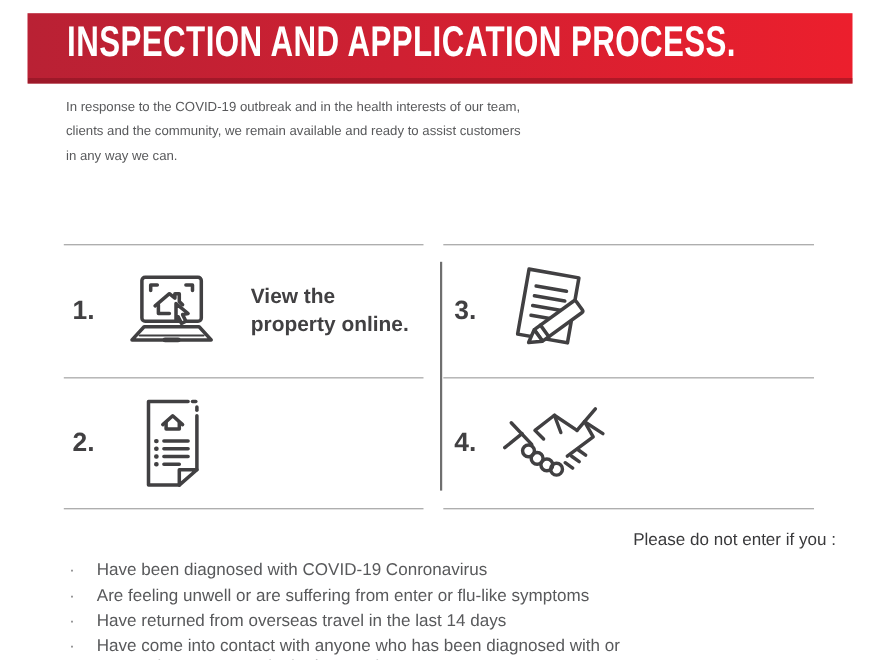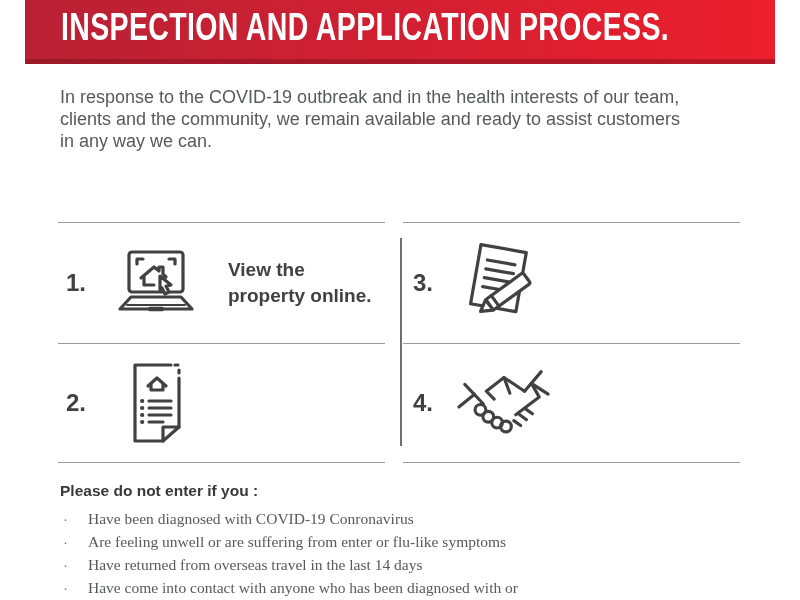--- a/index.html
+++ b/index.html
@@ -4,37 +4,37 @@
 <style>
   html, body { margin:0; padding:0; background:#ffffff; }
   body {
     width:800px; height:600px; position:relative; overflow:hidden;
     font-family:"Liberation Sans", sans-serif;
     -webkit-font-smoothing:antialiased;
   }
 
   
   .banner {
-    position:absolute; left:25px; top:0; width:750px; height:64px;
+    position:absolute; left:25px; top:12px; width:750px; height:64px;
     background:linear-gradient(90deg,#b92134 0%, #cf2032 45%, #ec1f2d 100%);
     box-shadow: inset 0 -5px 0 rgba(122,16,28,0.45);
     display:flex; align-items:center;
   }
   .banner-title {
     color:#ffffff; font-size:39px; font-weight:bold; letter-spacing:0.5px;
     white-space:nowrap; display:inline-block;
     transform:scaleX(0.73); transform-origin:left center;
     margin-left:36px; margin-bottom:10px;
   }
 
   
   .intro { position:absolute; left:60px; top:86px; width:700px; }
   .intro p {
     margin:0 0 13px 0; white-space:pre-line;
-    color:#58595b; font-size:18px; line-height:22px;
+    color:#58595b; font-size:12px; line-height:22px;
   }
 
   
   .steps-grid {
     position:absolute; left:58px; top:222px; width:682px; height:241px;
     display:grid; grid-template-columns:327px 337px; grid-template-rows:121px 120px;
     column-gap:18px;
   }
   .cell { display:flex; align-items:center; border-top:1.5px solid #9b9b9b; }
   .cell.bottom { border-bottom:1.5px solid #9b9b9b; }
@@ -49,28 +49,28 @@
   .cell.left  .step-icon { margin-right:22px; }
   .cell.right .step-icon { margin-right:8px; }
   .step-label {
     font-size:19px; font-weight:bold; color:#414042;
     line-height:26px; white-space:pre-line;
   }
   .icon-stroke { fill:none; stroke:#414042; stroke-width:3.2; stroke-linecap:round; stroke-linejoin:round; }
 
   
   .warning { position:absolute; left:60px; top:482px; width:700px; }
-  .warning-heading { margin:0 0 9px 0; font-size:15.5px; font-weight:bold; color:#39393b; }
+  .warning-heading { margin:0 0 9px 0; font-size:15.5px; font-weight:normal; color:#39393b;text-align:right; }
   .warning ul { list-style:none; margin:0; padding:0; }
   .warning li {
     display:flex; margin-bottom:4px;
     font-size:15.5px; line-height:19px; color:#58595b;
   }
   .bullet-dot { flex:none; width:25px; padding-left:3px; color:#7d7d7f; font-size:15px; }
-  .bullet-text { white-space:pre-line;font-family:Liberation Serif, serif; }
+  .bullet-text { white-space:pre-line; }
 </style>
 </head>
 <body>
 
 <header class="banner">
   <span class="banner-title">INSPECTION AND APPLICATION PROCESS.</span>
 </header>
 
 <section class="intro">
   <p>In response to the COVID-19 outbreak and in the health interests of our team,

